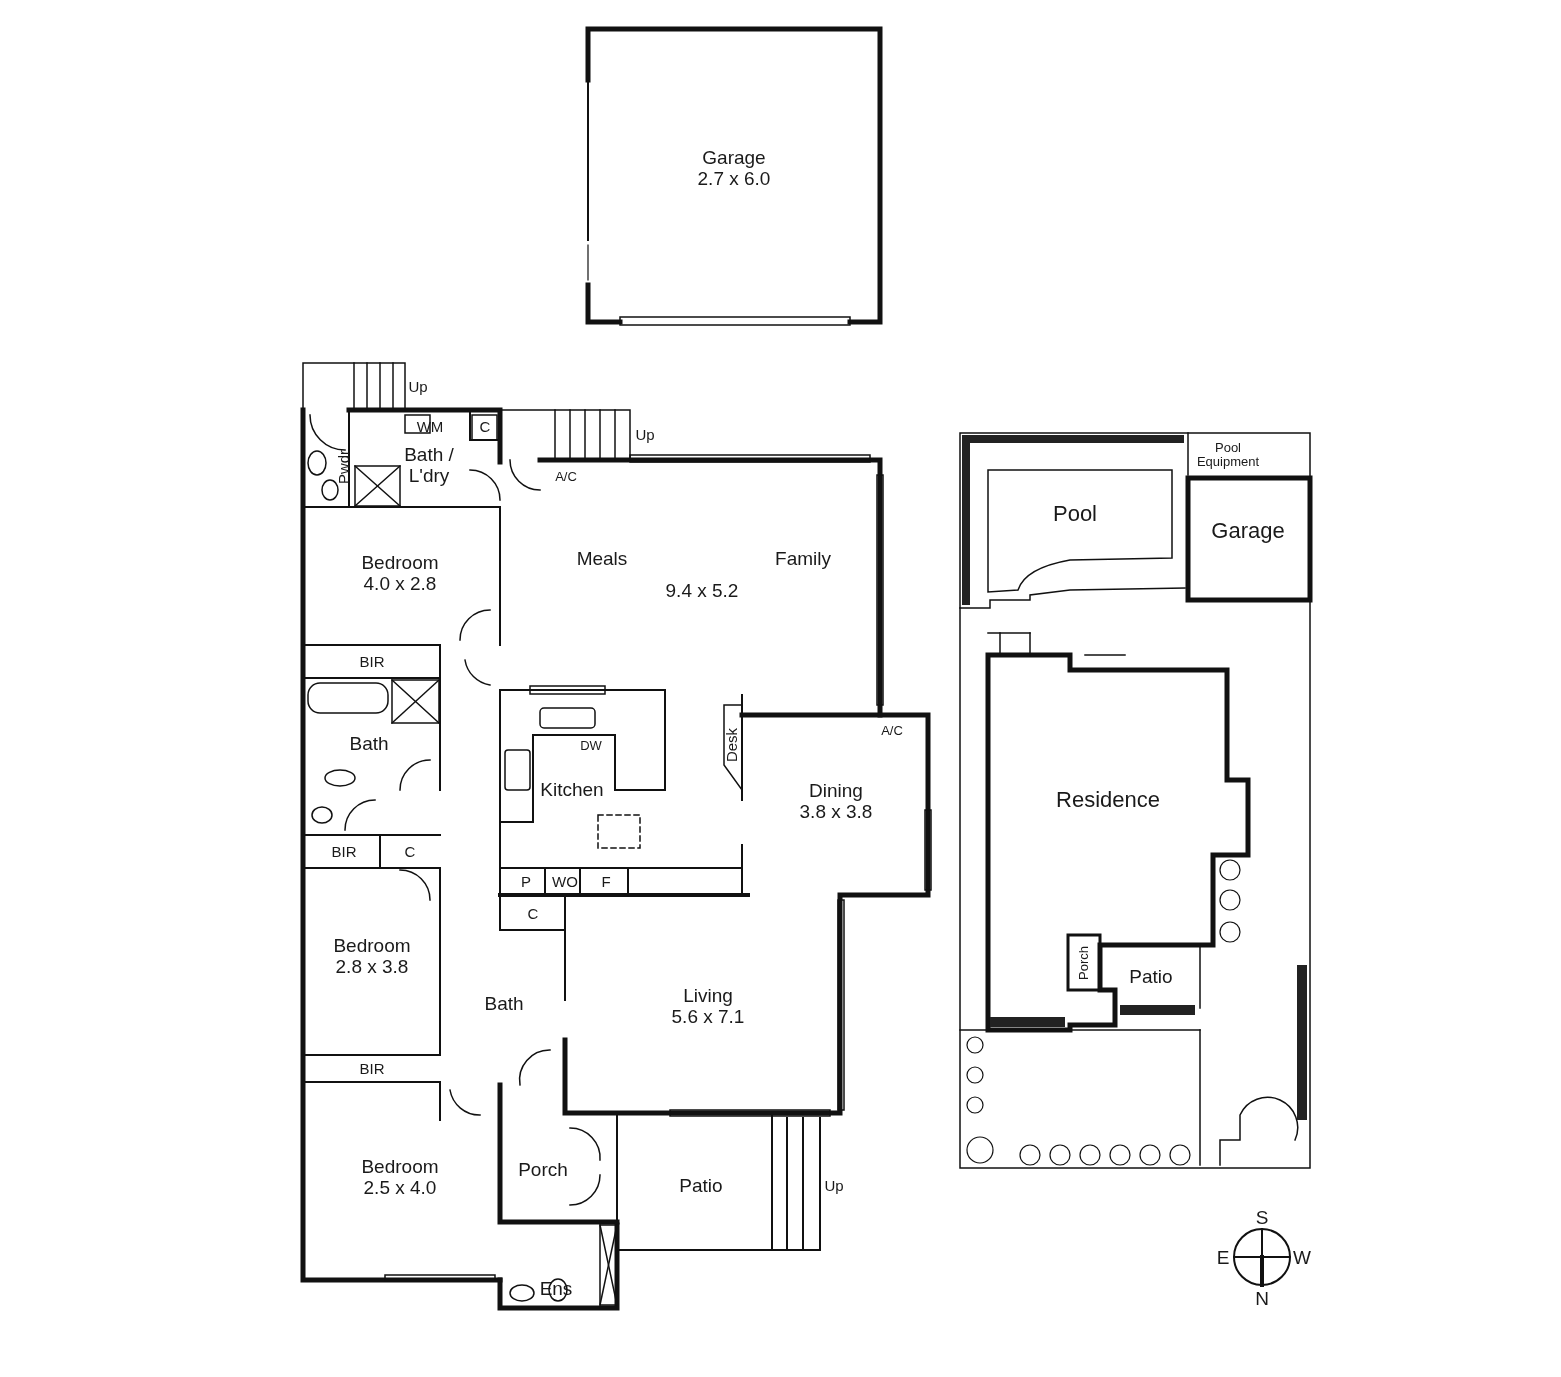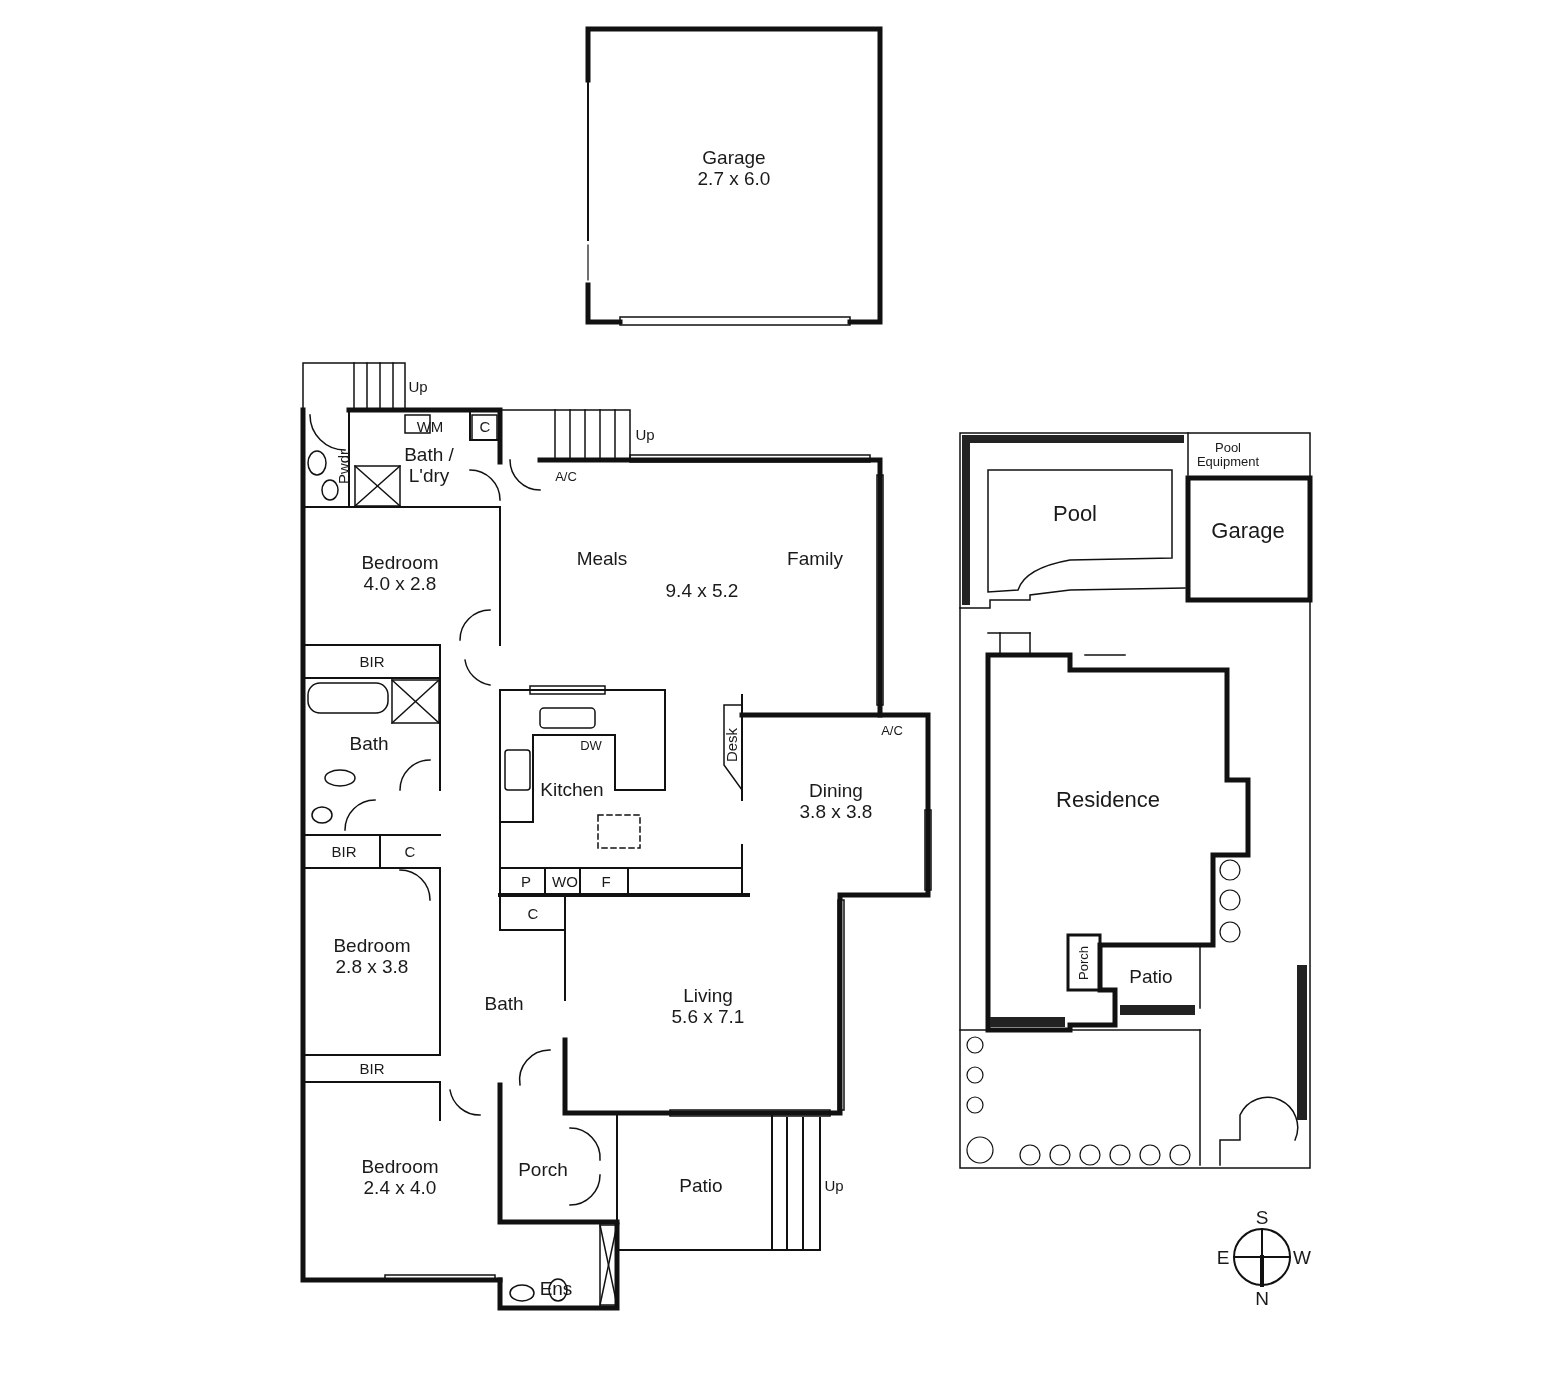--- a/index.html
+++ b/index.html
@@ -192,21 +192,21 @@
 <div class="lbl sm" style="left:834px;top:1186px;"><span>Up</span></div>
 
 <div class="lbl sm" style="left:430px;top:427px;">WM</div>
 <div class="lbl sm" style="left:485px;top:427px;">C</div>
 <div class="lbl xs" style="left:566px;top:477px;">A/C</div>
 <div class="lbl" style="left:429px;top:465px;"><span>Bath /</span><br><span>L'dry</span></div>
 <div class="lbl sm vert" style="left:344px;top:467px;">Pwdr</div>
 
 <div class="lbl" style="left:400px;top:573px;"><span>Bedroom</span><br><span>4.0 x 2.8</span></div>
 <div class="lbl" style="left:602px;top:558px;">Meals</div>
-<div class="lbl" style="left:803px;top:558px;margin-left:12px;">Family</div>
+<div class="lbl" style="left:803px;top:558px;">Family</div>
 <div class="lbl" style="left:702px;top:590px;">9.4 x 5.2</div>
 
 <div class="lbl sm" style="left:372px;top:662px;">BIR</div>
 <div class="lbl" style="left:369px;top:743px;">Bath</div>
 <div class="lbl" style="left:572px;top:789px;">Kitchen</div>
 <div class="lbl xs" style="left:591px;top:746px;">DW</div>
 <div class="lbl sm vert" style="left:732px;top:745px;">Desk</div>
 <div class="lbl xs" style="left:892px;top:731px;">A/C</div>
 <div class="lbl" style="left:836px;top:801px;"><span>Dining</span><br><span>3.8 x 3.8</span></div>
 
@@ -214,21 +214,21 @@
 <div class="lbl sm" style="left:410px;top:852px;">C</div>
 <div class="lbl sm" style="left:526px;top:882px;">P</div>
 <div class="lbl sm" style="left:565px;top:882px;">WO</div>
 <div class="lbl sm" style="left:606px;top:882px;">F</div>
 <div class="lbl sm" style="left:533px;top:914px;">C</div>
 
 <div class="lbl" style="left:372px;top:956px;"><span>Bedroom</span><br><span>2.8 x 3.8</span></div>
 <div class="lbl" style="left:504px;top:1003px;">Bath</div>
 <div class="lbl" style="left:708px;top:1006px;"><span>Living</span><br><span>5.6 x 7.1</span></div>
 <div class="lbl sm" style="left:372px;top:1069px;">BIR</div>
-<div class="lbl" style="left:400px;top:1177px;"><span>Bedroom</span><br><span>2.4 x 4.0</span></div>
+<div class="lbl" style="left:400px;top:1177px;"><span>Bedroom</span><br><span>2.5 x 4.0</span></div>
 <div class="lbl" style="left:543px;top:1169px;">Porch</div>
 <div class="lbl" style="left:701px;top:1185px;">Patio</div>
 <div class="lbl" style="left:556px;top:1260px;margin-top:28px;">Ens</div>
 
 <div class="lbl xs" style="left:1228px;top:455px;"><span>Pool</span><br><span>Equipment</span></div>
 <div class="lbl big" style="left:1075px;top:514px;">Pool</div>
 <div class="lbl big" style="left:1248px;top:531px;">Garage</div>
 <div class="lbl big" style="left:1108px;top:800px;">Residence</div>
 <div class="lbl xs vert" style="left:1084px;top:963px;">Porch</div>
 <div class="lbl" style="left:1151px;top:976px;">Patio</div>

